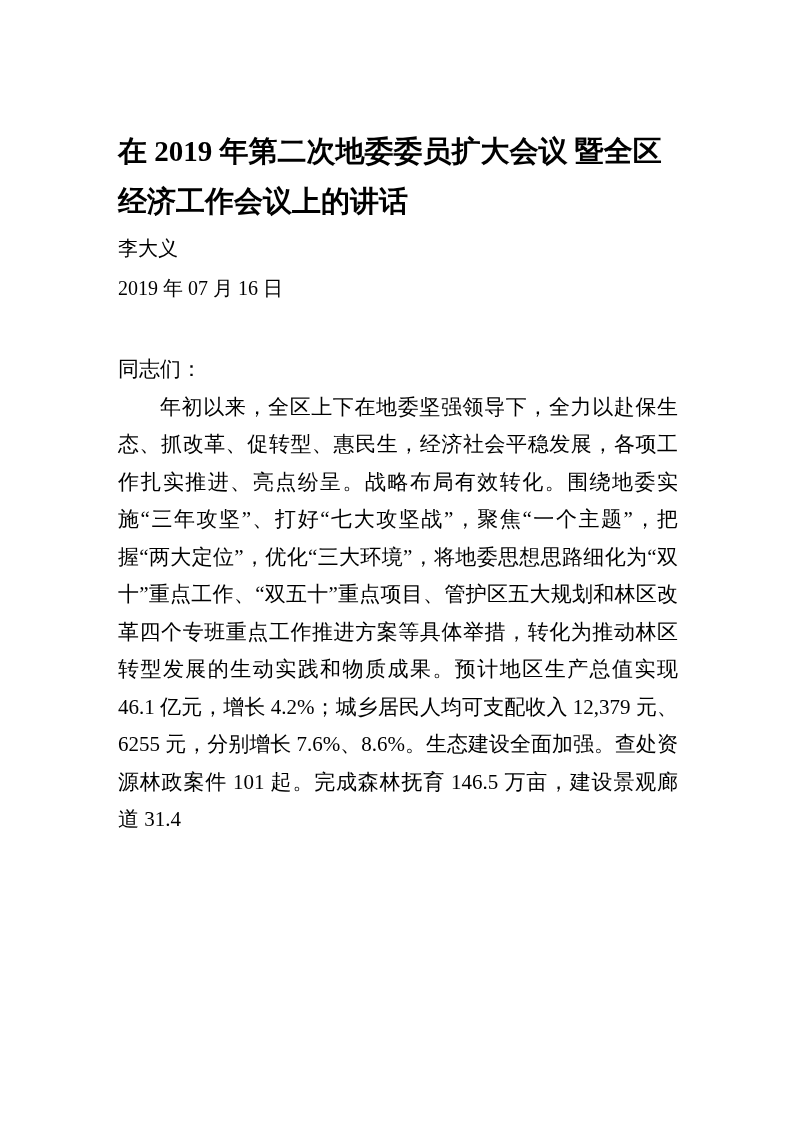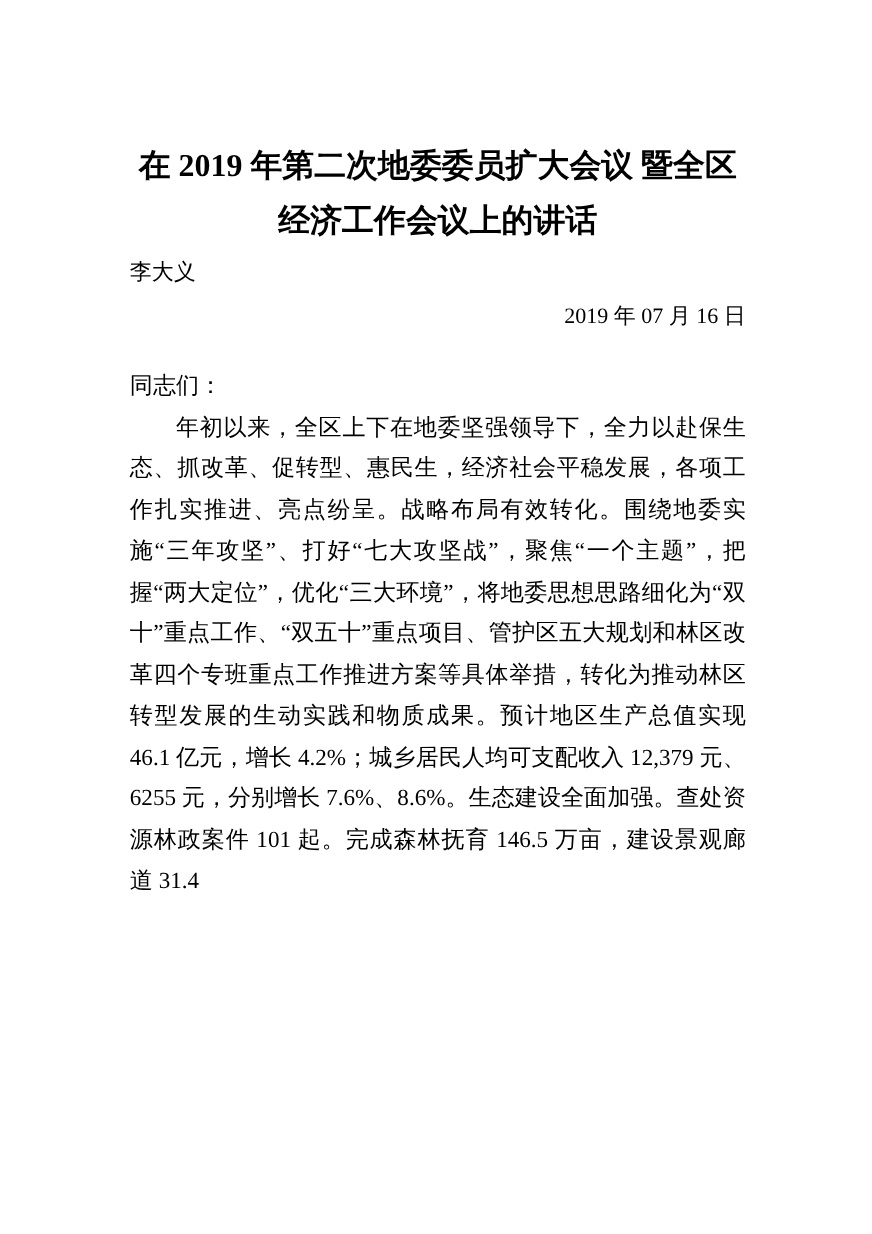--- a/index.html
+++ b/index.html
@@ -17,38 +17,37 @@
     padding: 126px 115px 0 118px;
     overflow: hidden;
     color: #000000;
     font-family: "Liberation Serif", "DejaVu Serif", serif;
   }
   .doc-title {
     margin: 0;
     font-size: 29px;
     line-height: 50px;
     font-weight: bold;
-    text-align: center;
     color: #000000;
   }
   .doc-author {
     margin: 2px 0 0 0;
     font-size: 20px;
     line-height: 40px;
     text-align: left;
     font-weight: normal;
   }
   .doc-date {
     margin: 0;
     font-size: 20px;
     line-height: 40px;
-    text-align: right;
+    text-align: left;
   }
   .doc-body {
-    margin-top: 24px;
+    margin-top: 43px;
     font-size: 21px;
     line-height: 37.5px;
     text-align: justify;
   }
   .doc-body p, .doc-body h2 {
     margin: 0;
     padding: 0;
   }
   .salutation {
     text-indent: 0;

